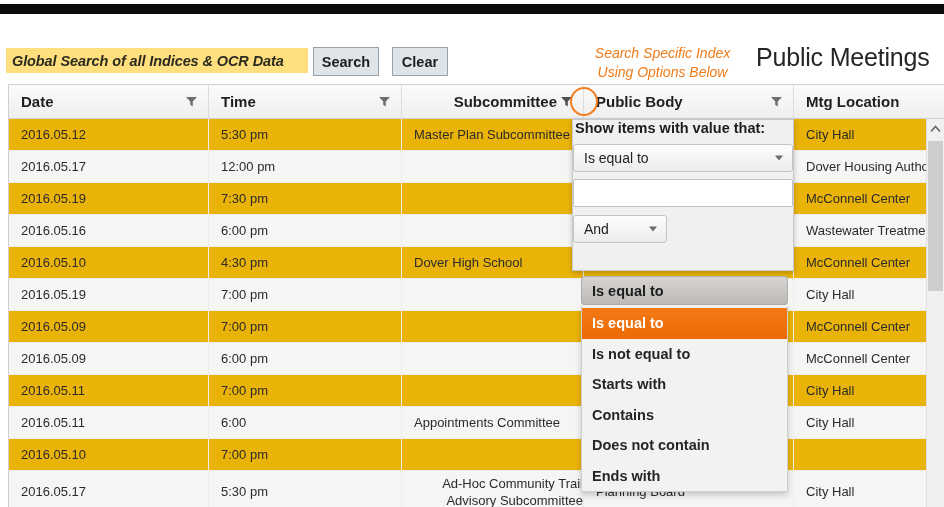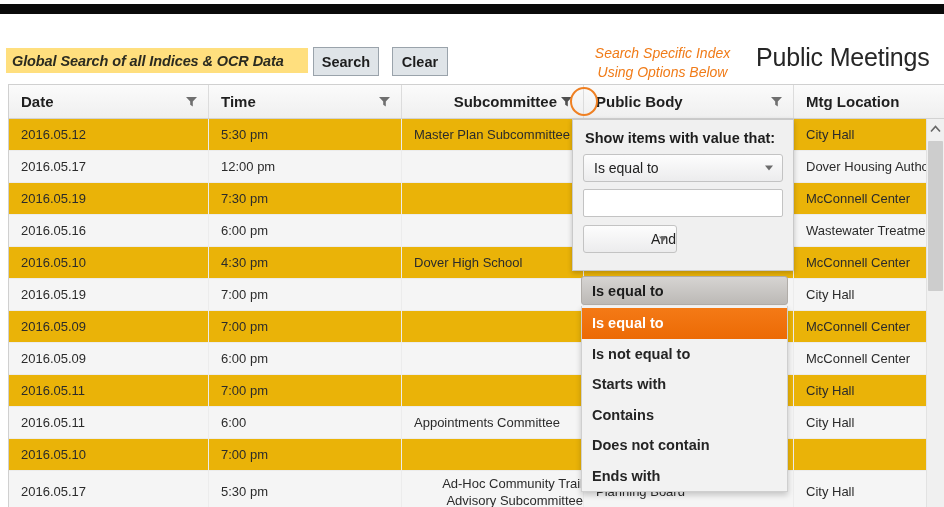--- a/index.html
+++ b/index.html
@@ -115,21 +115,20 @@
     background:#cdcdcd;border-radius:1px;cursor:pointer;
   }
 
   
   .filter-panel{
     position:absolute;left:572px;top:119px;width:222px;height:152px;
     background:#f0f0f0;
     border:1px solid #c9c9c9;
     box-shadow:0 2px 5px rgba(0,0,0,.22);
     box-sizing:border-box;
-    padding:10px;
     z-index:30;
   }
   .fp-title{
     color:#1d1d1d;font-size:14.5px;font-weight:bold;margin:0 0 8px 2px;
     white-space:nowrap;
   }
   .combo{
     position:relative;height:28px;
     background:linear-gradient(#fdfdfd,#ececed);
     border:1px solid #c3c3c3;border-radius:3px;
@@ -141,21 +140,21 @@
     position:absolute;right:9px;top:50%;transform:translateY(-50%);
     width:0;height:0;border-left:4px solid transparent;border-right:4px solid transparent;
     border-top:5px solid #6c6c6c;
   }
   .fp-input{
     margin-top:7px;height:28px;background:#fff;border:1px solid #c3c3c3;border-radius:2px;
     box-sizing:border-box;width:100%;padding:0 8px;font-size:14px;color:#222;
     font-family:"Liberation Sans", sans-serif;
   }
   .combo-and{
-    margin-top:8px;width:94px;justify-content:flex-end;
+    margin-top:8px;width:94px;
   }
 
   
   .combo-open-wrap{
     position:absolute;left:581px;top:276px;width:207px;z-index:40;
   }
   .combo-active{
     height:29px;
     background:linear-gradient(#d6d4d2,#bcb9b6);
     border:1px solid #b0aca8;border-radius:3px;

